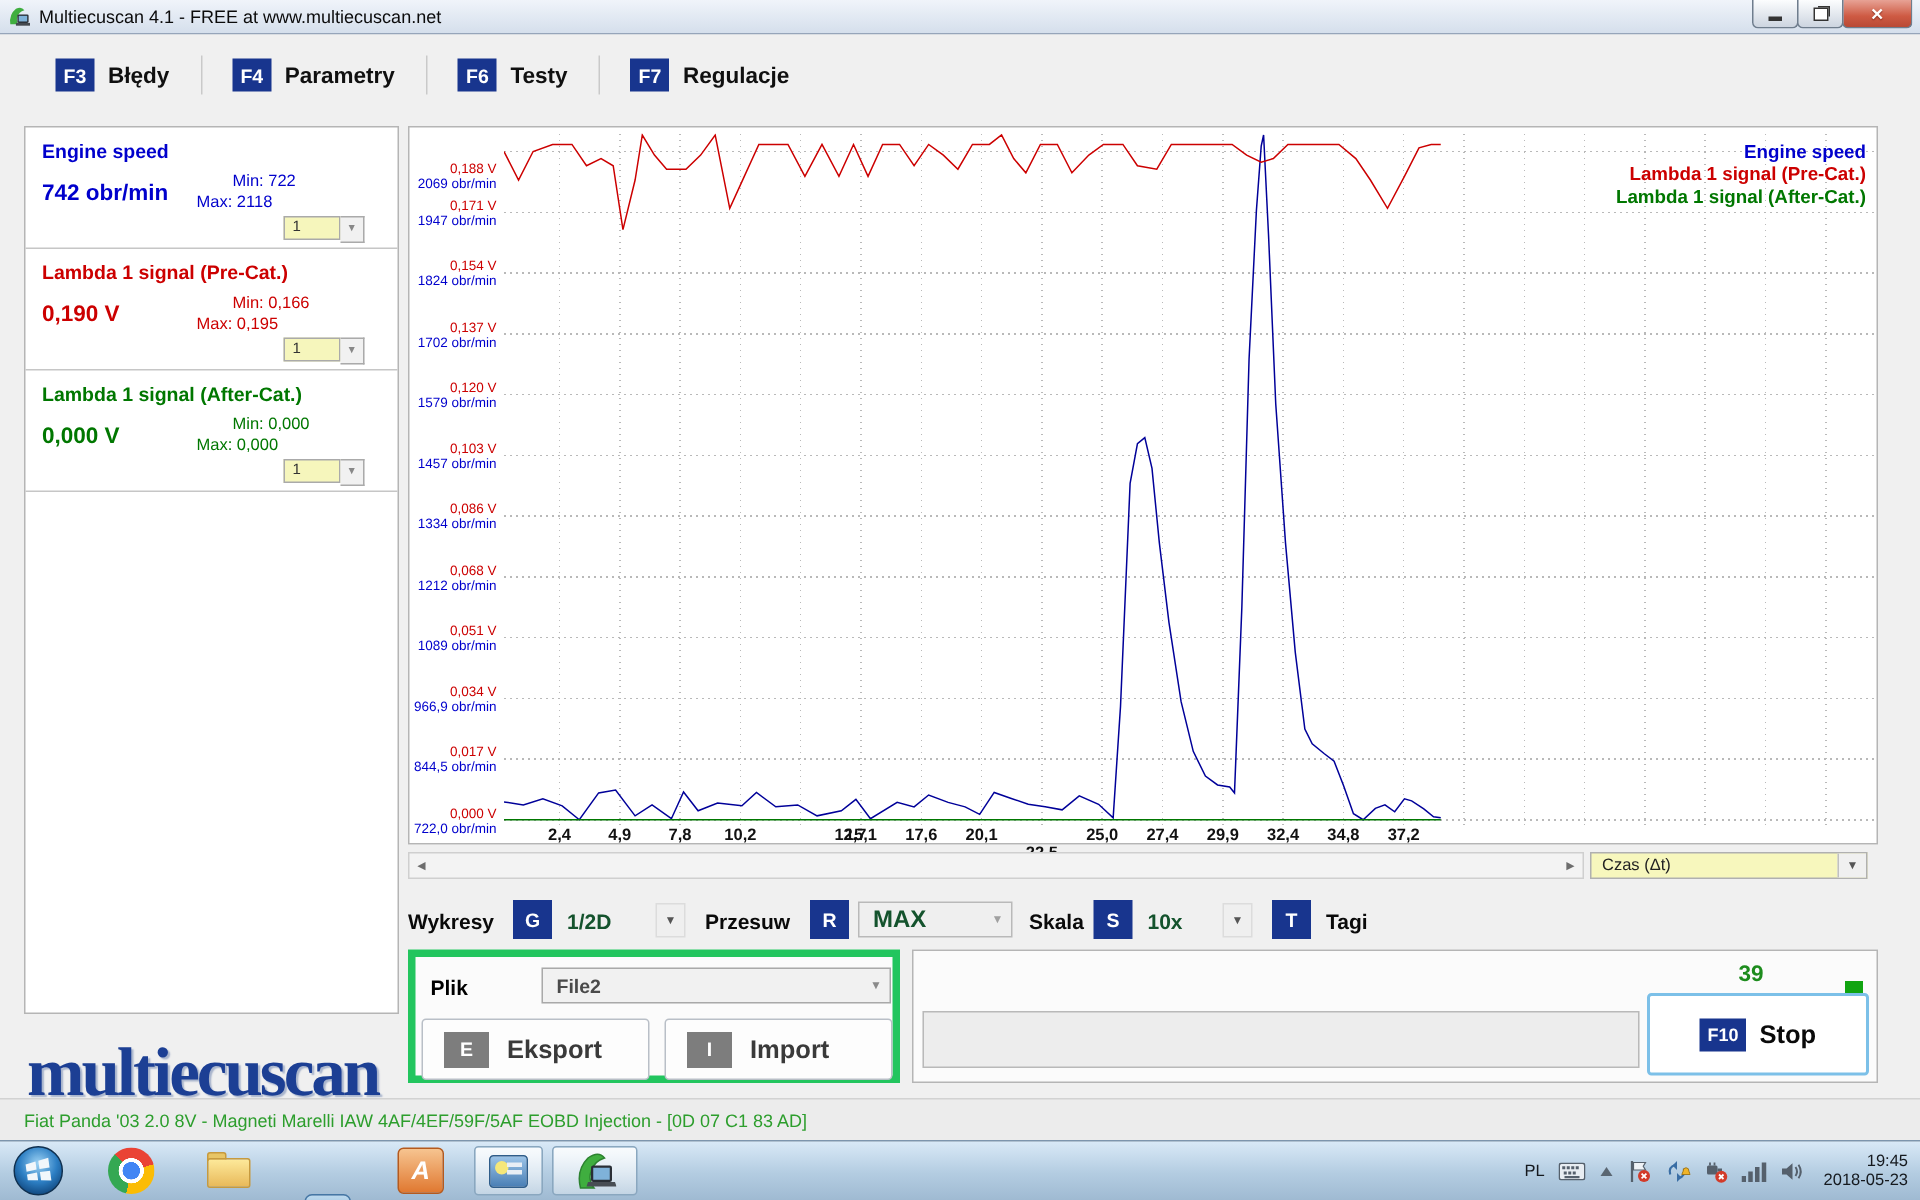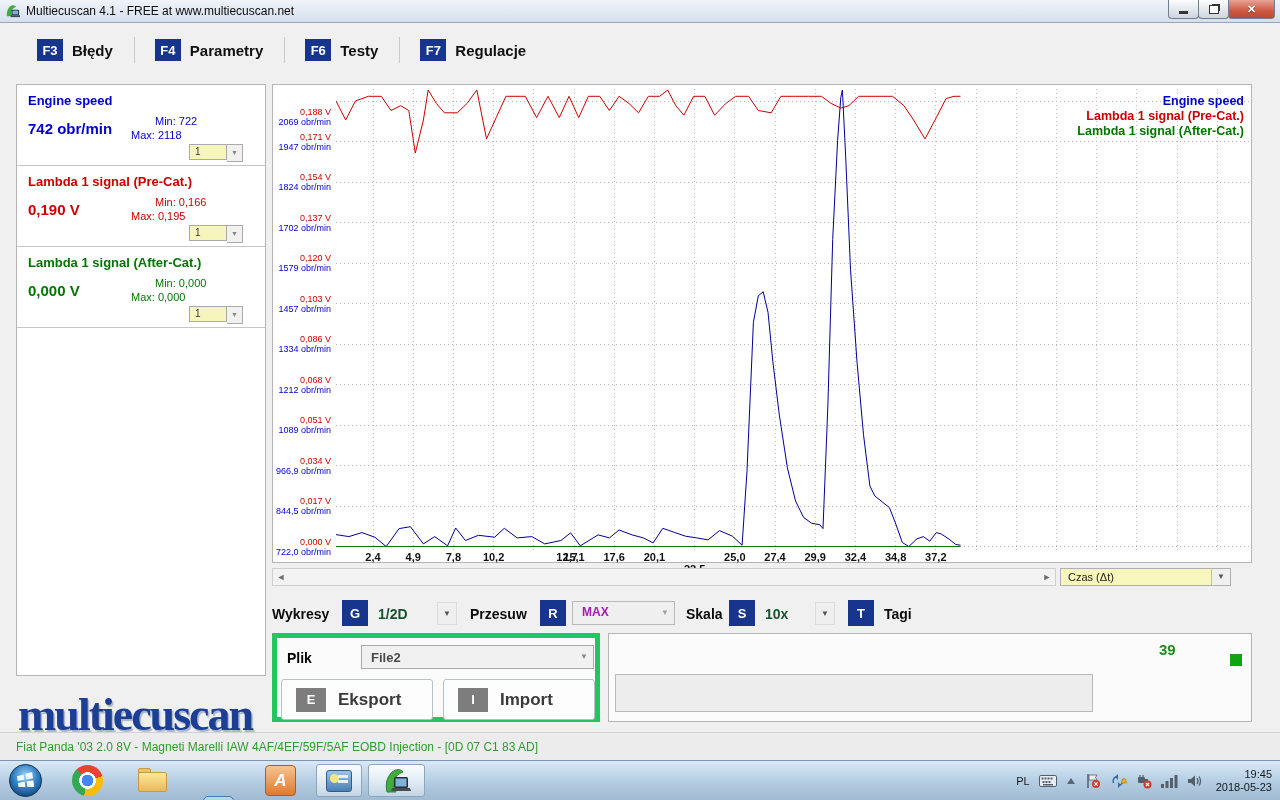--- a/index.html
+++ b/index.html
@@ -54,35 +54,35 @@
   .ylab{position:absolute;right:2px;transform:translateY(-50%);text-align:right;line-height:10px;white-space:nowrap;}
   .ylab .v{font-size:9px;color:#cc0000;display:block;}
   .ylab .r{font-size:9px;color:#0000cc;display:block;}
   .plot{position:absolute;left:63px;top:4px;width:915px;height:461px;}
   .legend{position:absolute;top:5px;right:7px;text-align:right;font-size:12.5px;font-weight:bold;line-height:15px;}
   .xlab{position:absolute;top:466px;transform:translateX(-50%);font-size:11px;font-weight:bold;color:#111;}
   
   .hscroll{position:absolute;left:272px;top:568px;width:784px;height:18px;background:#f3f3f3;
     border:1px solid #cfcfcf;box-sizing:border-box;display:flex;justify-content:space-between;align-items:center;}
   .scroll-arrow{width:16px;text-align:center;font-size:9px;color:#6d6d6d;line-height:16px;}
-  .czas-combo{position:absolute;left:1060px;top:568px;width:171px;height:18px;border:1px solid #b0b0b0;
+  .czas-combo{position:absolute;left:1060px;top:568px;width:185px;height:18px;border:1px solid #b0b0b0;
     box-sizing:border-box;display:flex;background:#f7f7bd;}
   .czas-text{flex:1;font-size:11px;padding:2px 0 0 7px;color:#222;}
   .czas-arrow{width:18px;background:#f0f0f0;border-left:1px solid #c0c0c0;font-size:8px;color:#555;
     text-align:center;line-height:16px;}
   
   .ctl-label{position:absolute;top:606px;font-size:14px;font-weight:bold;color:#0a0a0a;}
   .key-badge{position:absolute;top:600px;width:26px;height:26px;background:#18358e;color:#fff;
     font-weight:bold;font-size:13px;display:flex;align-items:center;justify-content:center;}
   .combo-val{position:absolute;top:606px;font-size:14px;font-weight:bold;color:#14532d;}
   .drop-btn{position:absolute;top:602px;width:20px;height:23px;background:#efefef;border:1px solid #dcdcdc;
     font-size:8px;color:#555;text-align:center;line-height:21px;box-sizing:border-box;}
   .combo-max{position:absolute;left:572px;top:601px;width:103px;height:24px;border:1px solid #b9b9b9;
     background:#efefef;box-sizing:border-box;display:flex;}
-  .combo-max .mx-text{flex:1;font-size:12px;font-weight:bold;color:#a21caf;padding:3px 0 0 9px;}
+  .combo-max .mx-text{flex:1;font-size:16px;font-weight:bold;color:#14532d;padding:3px 0 0 9px;}
   .combo-max .mx-arrow{width:18px;font-size:8px;color:#a0a0a0;text-align:center;line-height:22px;}
   
   .file-box{position:absolute;left:272px;top:633px;width:328px;height:89px;border:5px solid #22c55e;
     background:#fbfbfb;box-sizing:border-box;}
   .plik-label{position:absolute;left:10px;top:12px;font-size:14px;font-weight:bold;}
   .file-combo{position:absolute;left:84px;top:7px;width:233px;height:24px;border:1px solid #a9a9a9;
     background:#f1f1f1;box-sizing:border-box;display:flex;}
   .file-text{flex:1;font-size:13px;font-weight:bold;color:#4a4a4a;padding:4px 0 0 9px;}
   .file-arrow{width:18px;font-size:8px;color:#8a8a8a;text-align:center;line-height:22px;}
   .gbtn{position:absolute;top:41px;width:152px;height:41px;background:#fdfdfd;border:1px solid #b9bfc7;
@@ -378,20 +378,24 @@
   <div class="gbtn" style="left:166px">
     <span class="gkey">I</span>
     <span class="gbl">Import</span>
   </div>
 </div>
 
 <div class="record-box">
   <span class="counter">39</span>
   <span class="rec-square"></span>
   <div class="progress"></div>
+  <div class="stop-btn">
+    <span class="fkey">F10</span>
+    <span class="stop-label">Stop</span>
+  </div>
 </div>
 
 <div class="statusbar">
   <span class="status-text">Fiat Panda '03 2.0 8V - Magneti Marelli IAW 4AF/4EF/59F/5AF EOBD Injection - [0D 07 C1 83 AD]</span>
 </div>
 
 <div class="taskbar">
   <svg class="start-orb" viewBox="0 0 36 36">
     <defs>
       <radialGradient id="orb" cx="50%" cy="35%" r="70%">

